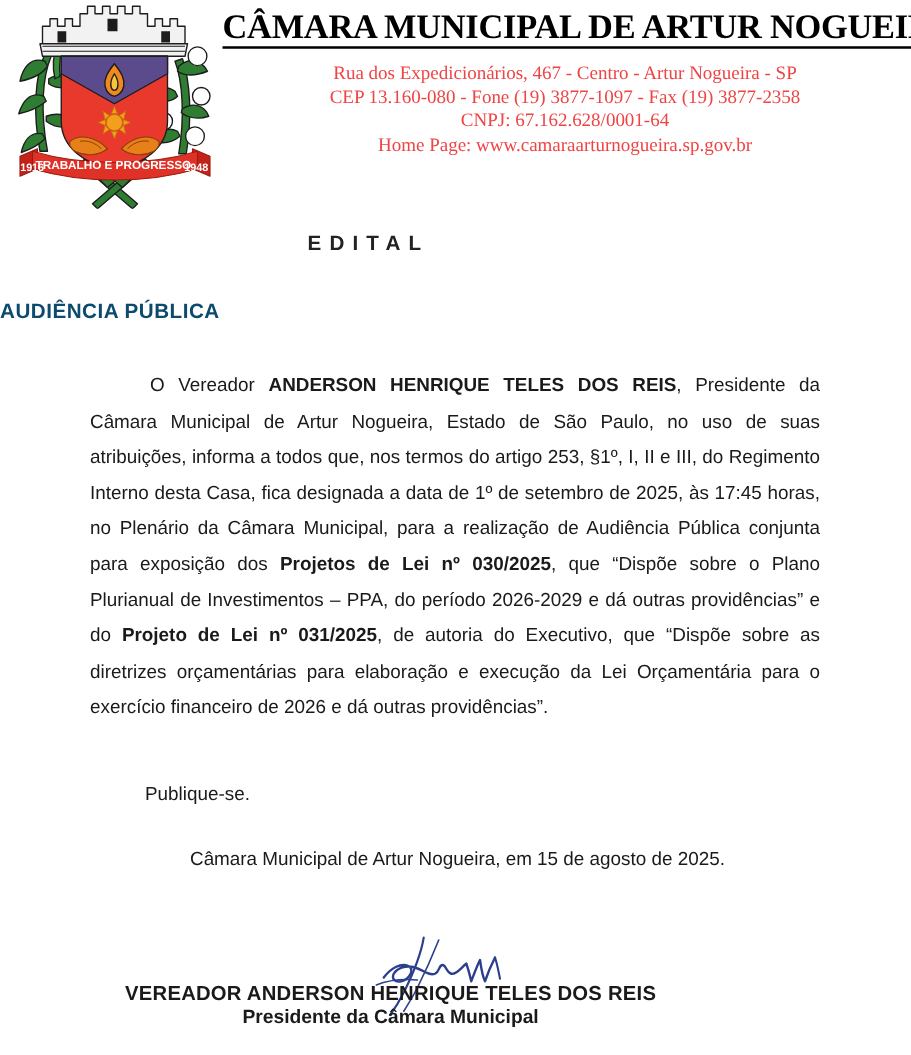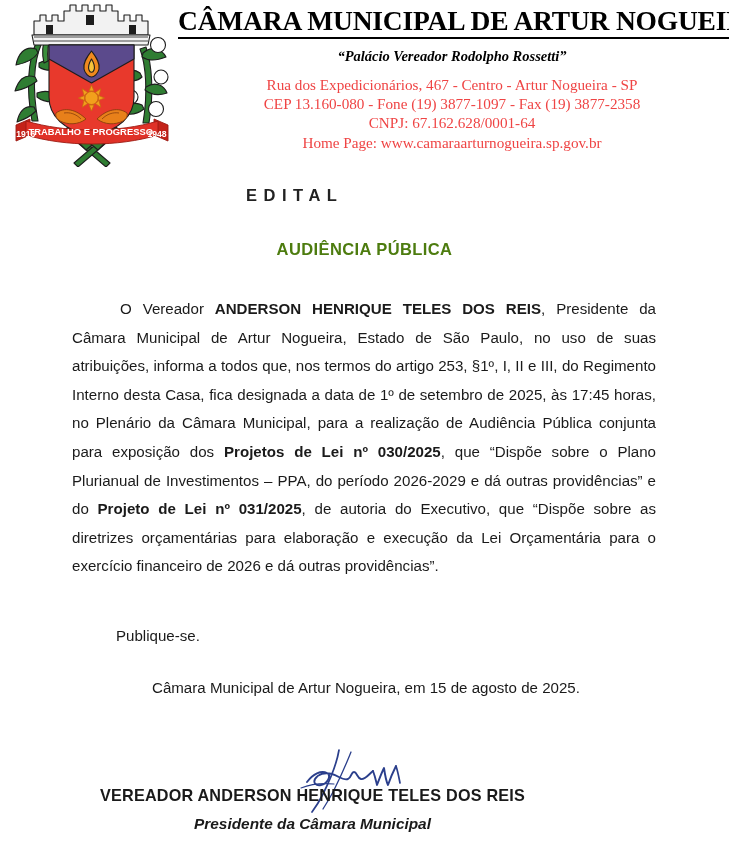--- a/index.html
+++ b/index.html
@@ -78,25 +78,24 @@
     font-weight: bold;
     letter-spacing: 6.5px;
     text-indent: 6.5px;
     color: #222;
   }
   .doc-subject {
     position: absolute;
     left: 0;
     top: 240px;
     width: 729px;
-    text-align: center;
     font-size: 16.5px;
     font-weight: bold;
     letter-spacing: 0.4px;
-    color: #4d7c0f;
+    color: #0c4a6e;
   }
 
   
   .body-block {
     position: absolute;
     left: 68px;
     top: 291px;
     width: 592px;
   }
   .para {
@@ -141,23 +140,21 @@
   }
   .sign-name {
     font-size: 16.2px;
     font-weight: bold;
     letter-spacing: 0.2px;
     color: #1a1a1a;
   }
   .sign-role {
     font-size: 15.4px;
     font-weight: bold;
-    margin-top: 10px;
-    color: #1a1a1a;
-    font-style: italic;
+    color: #1a1a1a;
   }
   .signature-mark {
     position: absolute;
     left: 277px;
     top: 748px;
     width: 170px;
     height: 66px;
     pointer-events: none;
   }
 </style>
@@ -253,21 +250,20 @@
       <text x="86" y="136" text-anchor="middle" font-family="Liberation Sans, sans-serif" font-size="9.4" font-weight="bold" fill="#ffffff">
         <tspan x="21" y="136" font-size="8.6">1916</tspan>
         <tspan x="86" y="134">TRABALHO E PROGRESSO</tspan>
         <tspan x="151" y="136" font-size="8.6">1948</tspan>
       </text>
     </svg>
   </div>
 
   <div class="header-text">
     <div class="org-title">CÂMARA MUNICIPAL DE ARTUR NOGUEIRA</div>
-    <div class="org-subtitle">“Palácio Vereador Rodolpho Rossetti”</div>
     <div class="addr-block">
       <div class="addr-line">Rua dos Expedicionários, 467 - Centro - Artur Nogueira - SP</div>
       <div class="addr-line">CEP 13.160-080 - Fone (19) 3877-1097 - Fax (19) 3877-2358</div>
       <div class="addr-line">CNPJ: 67.162.628/0001-64</div>
       <div class="addr-line">Home Page: www.camaraarturnogueira.sp.gov.br</div>
     </div>
   </div>
 </div>
 
 <div class="doc-kind">EDITAL</div>

